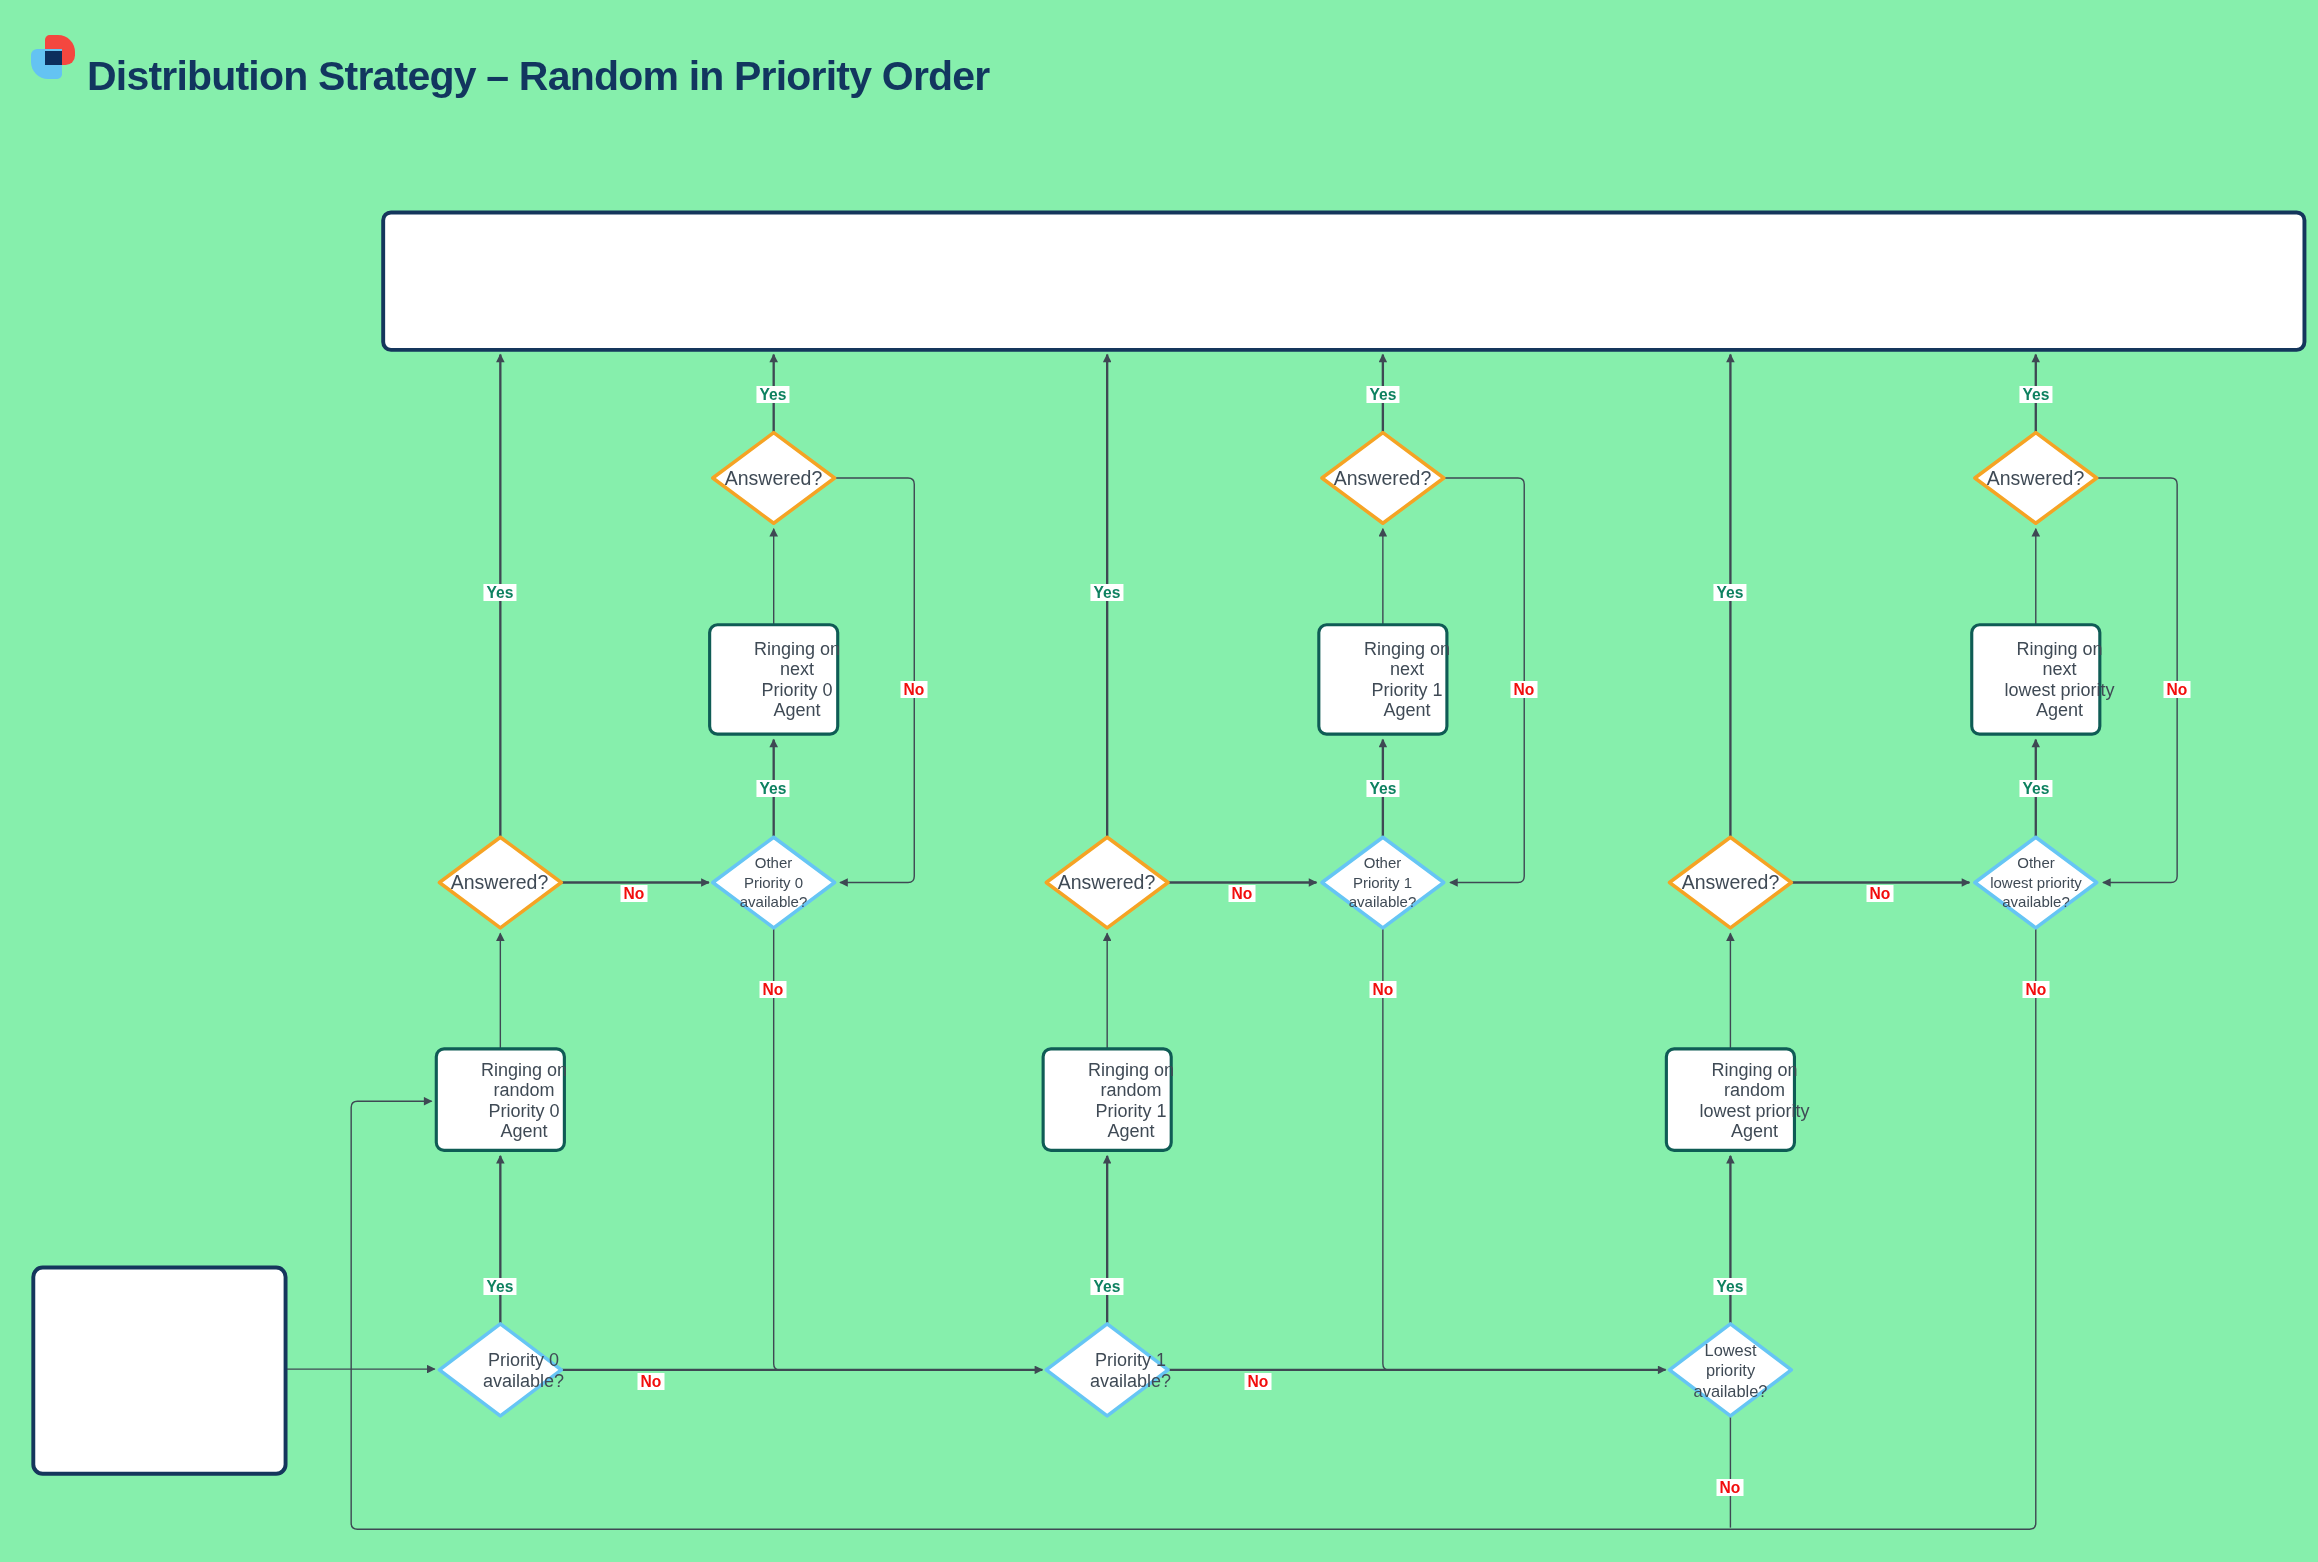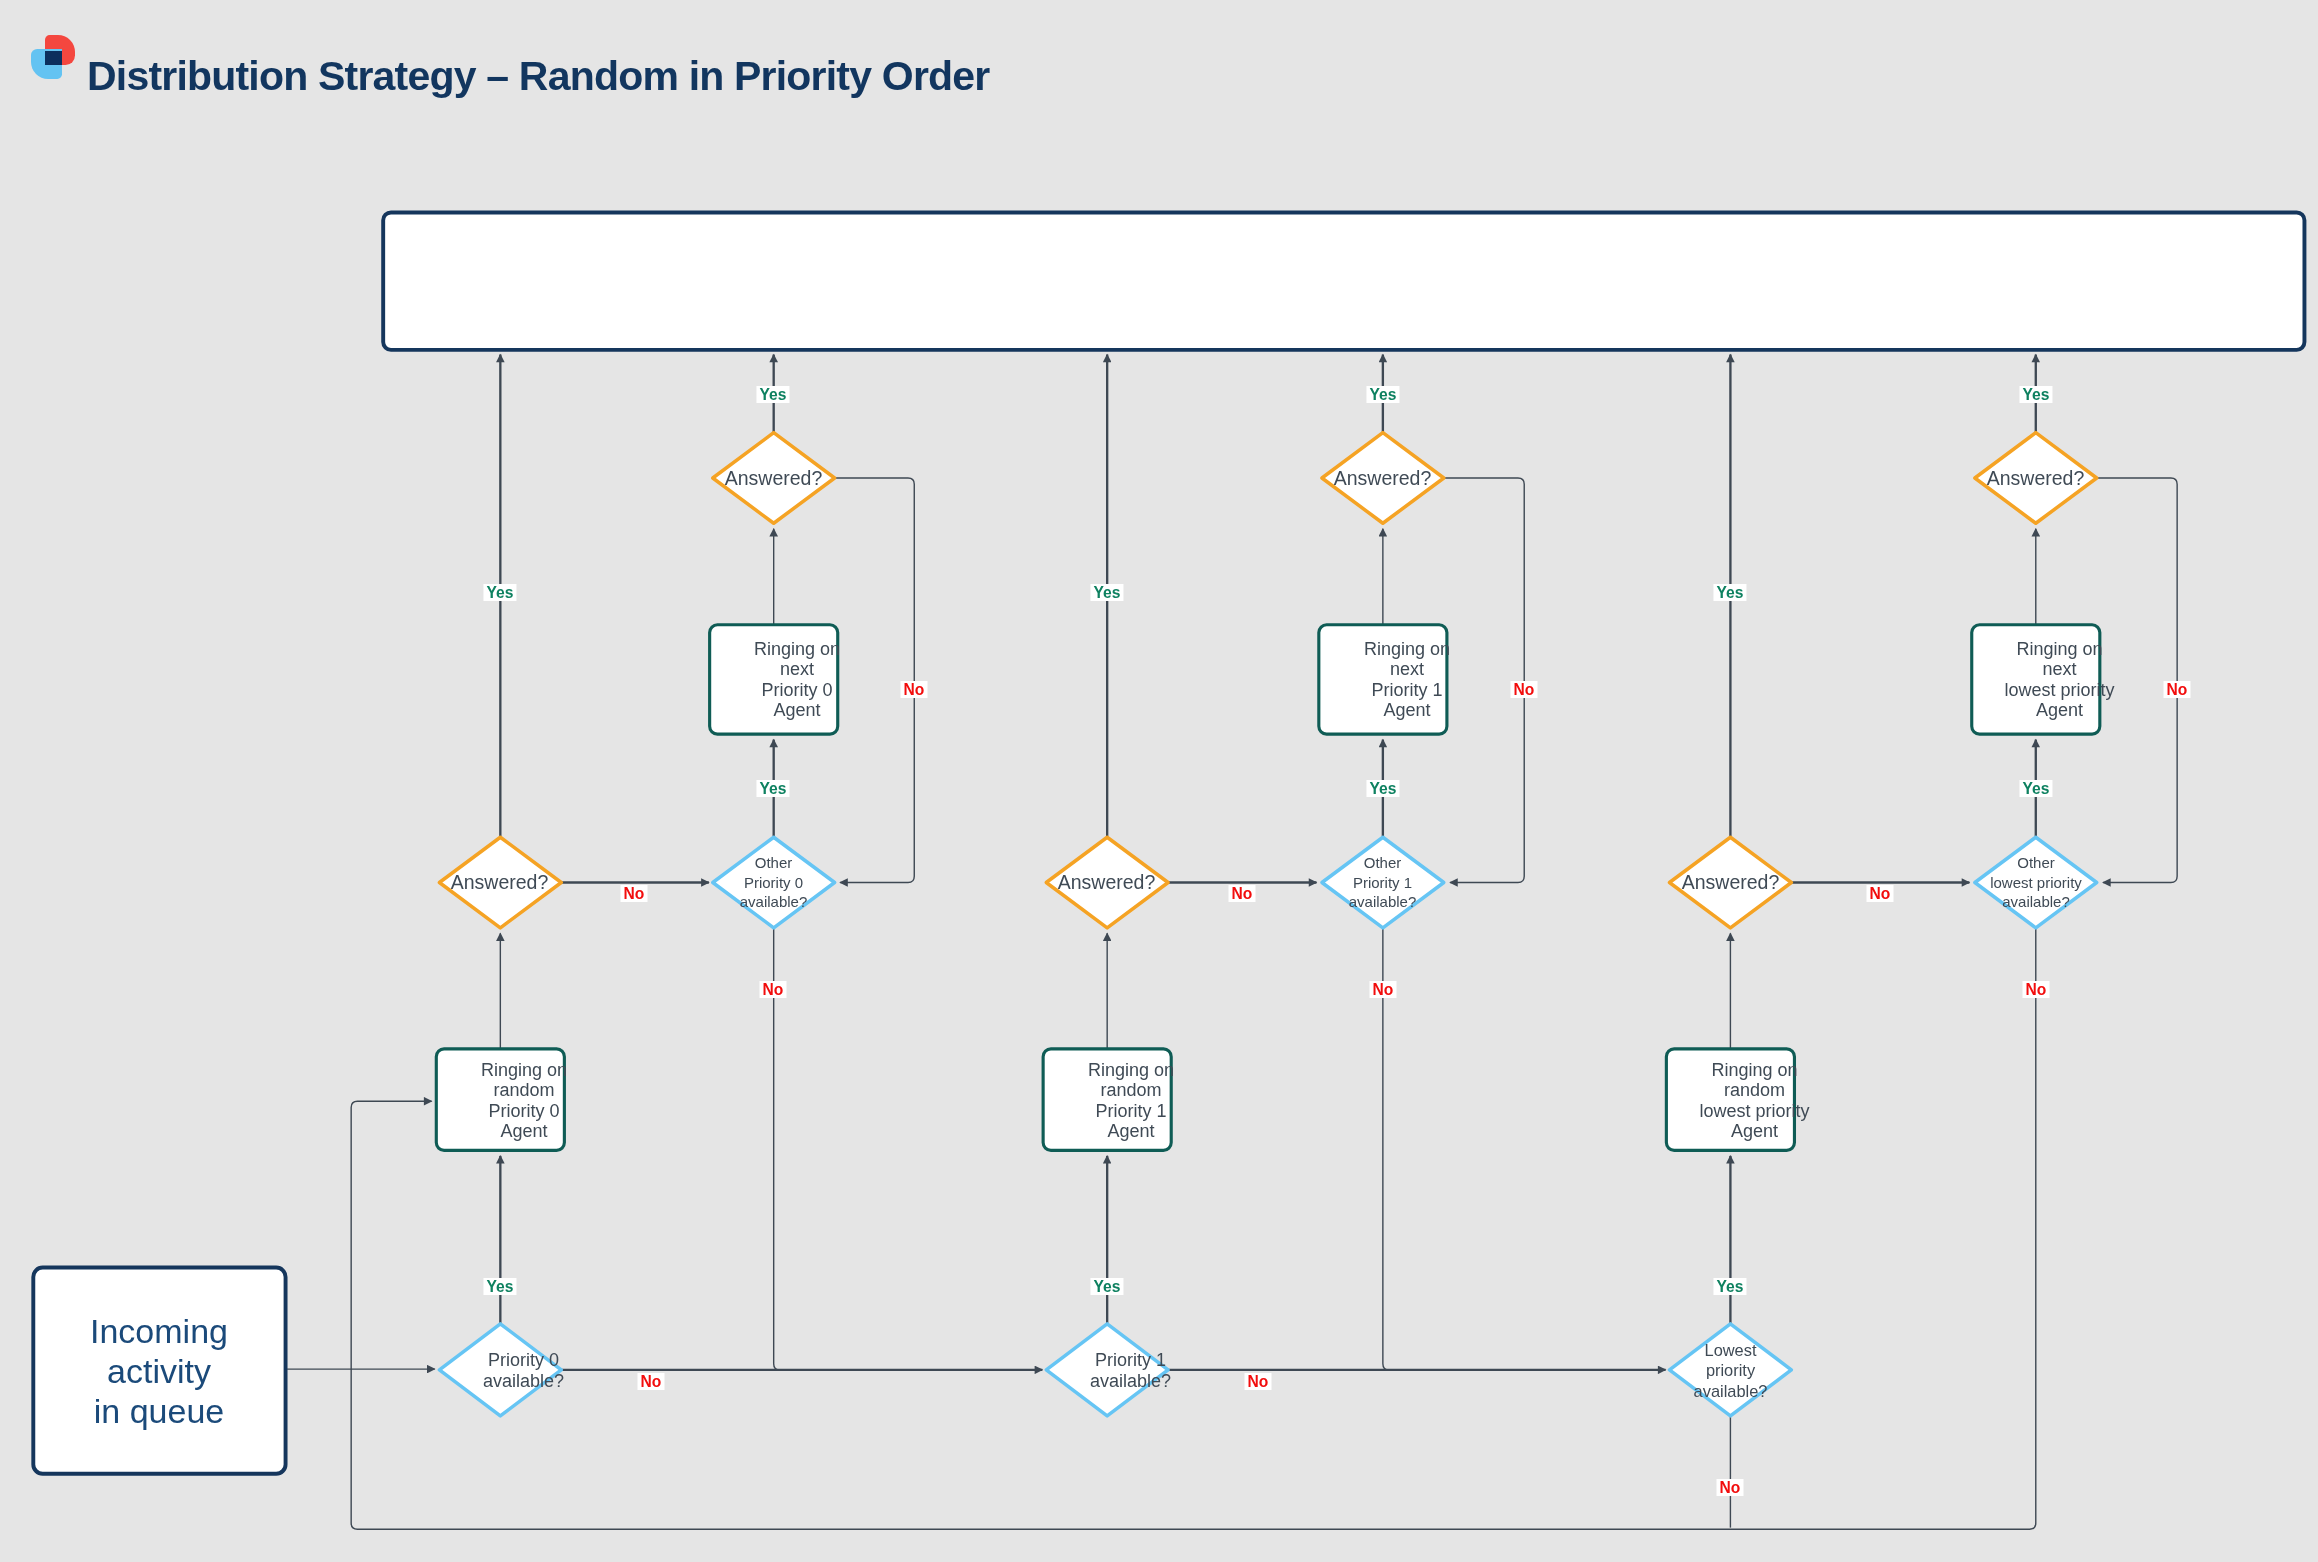--- a/index.html
+++ b/index.html
@@ -1,16 +1,16 @@
 <!DOCTYPE html>
 <html style="--orange: #F5A324; --blue: #66C5F4; --teal: #0F5C55; --navy: #15365C; --navy_text: #1B4A7A; --title: #12365F; --line: #3E4853; --yes: #0E8160; --no: #F20D0D; --shape_text: #3F4A55; --logo_red: #F4473F; --logo_blue: #64C3F2; --logo_navy: #0C2F5E;font-size:12.5px"><head>
 <meta charset="utf-8">
 <style>
   html,body{margin:0;padding:0;background:#ffffff;}
-  #canvas{position:relative;width:2319px;height:1562px;background:#e5e5e5;overflow:hidden;
+  #canvas{position:relative;width:2319px;height:1562px;background:#86efac;overflow:hidden;
           font-family:"Liberation Sans", sans-serif;}
   #wires{position:absolute;left:0;top:0;}
   .cline{fill:none;stroke:var(--line);}
   .thick{stroke-width:3;}
   .thin{stroke-width:1.8;}
   .box-navy{fill:#fff;stroke:var(--navy);stroke-width:5;}
   .box-teal{fill:#fff;stroke:var(--teal);stroke-width:4;}
   .poly{fill:#fff;stroke-width:4.5;stroke-linejoin:round;}
   .poly-orange{stroke:var(--orange);}
   .poly-blue{stroke:var(--blue);}
@@ -112,23 +112,20 @@
 
     <polygon class="poly poly-blue" points="912,1130 990,1072 1068,1130 990,1188"></polygon>
     <polygon class="poly poly-blue" points="1692,1130 1770,1072 1848,1130 1770,1188"></polygon>
     <polygon class="poly poly-blue" points="2528,1130 2606,1072 2684,1130 2606,1188"></polygon>
 
     <polygon class="poly poly-blue" points="562,1754 640,1695 718,1754 640,1813"></polygon>
     <polygon class="poly poly-blue" points="1339,1754 1417,1695 1495,1754 1417,1813"></polygon>
     <polygon class="poly poly-blue" points="2137,1754 2215,1695 2293,1754 2215,1813"></polygon>
   </svg>
 
-  <div id="incoming-label">Incoming
-activity
-in queue</div>
 
   <div class="st f23" style="left:441px;top:1325px;width:117px;height:91px;">Priority 0
 available?</div>
   <div class="st f23" style="left:439px;top:1052px;width:122px;height:97px;">Ringing on
 random
 Priority 0
 Agent</div>
   <div class="st f25" style="left:441px;top:837px;width:117px;height:91px;">Answered?</div>
   <div class="st f17" style="left:719px;top:837px;width:109px;height:91px;">Other
 Priority 0

